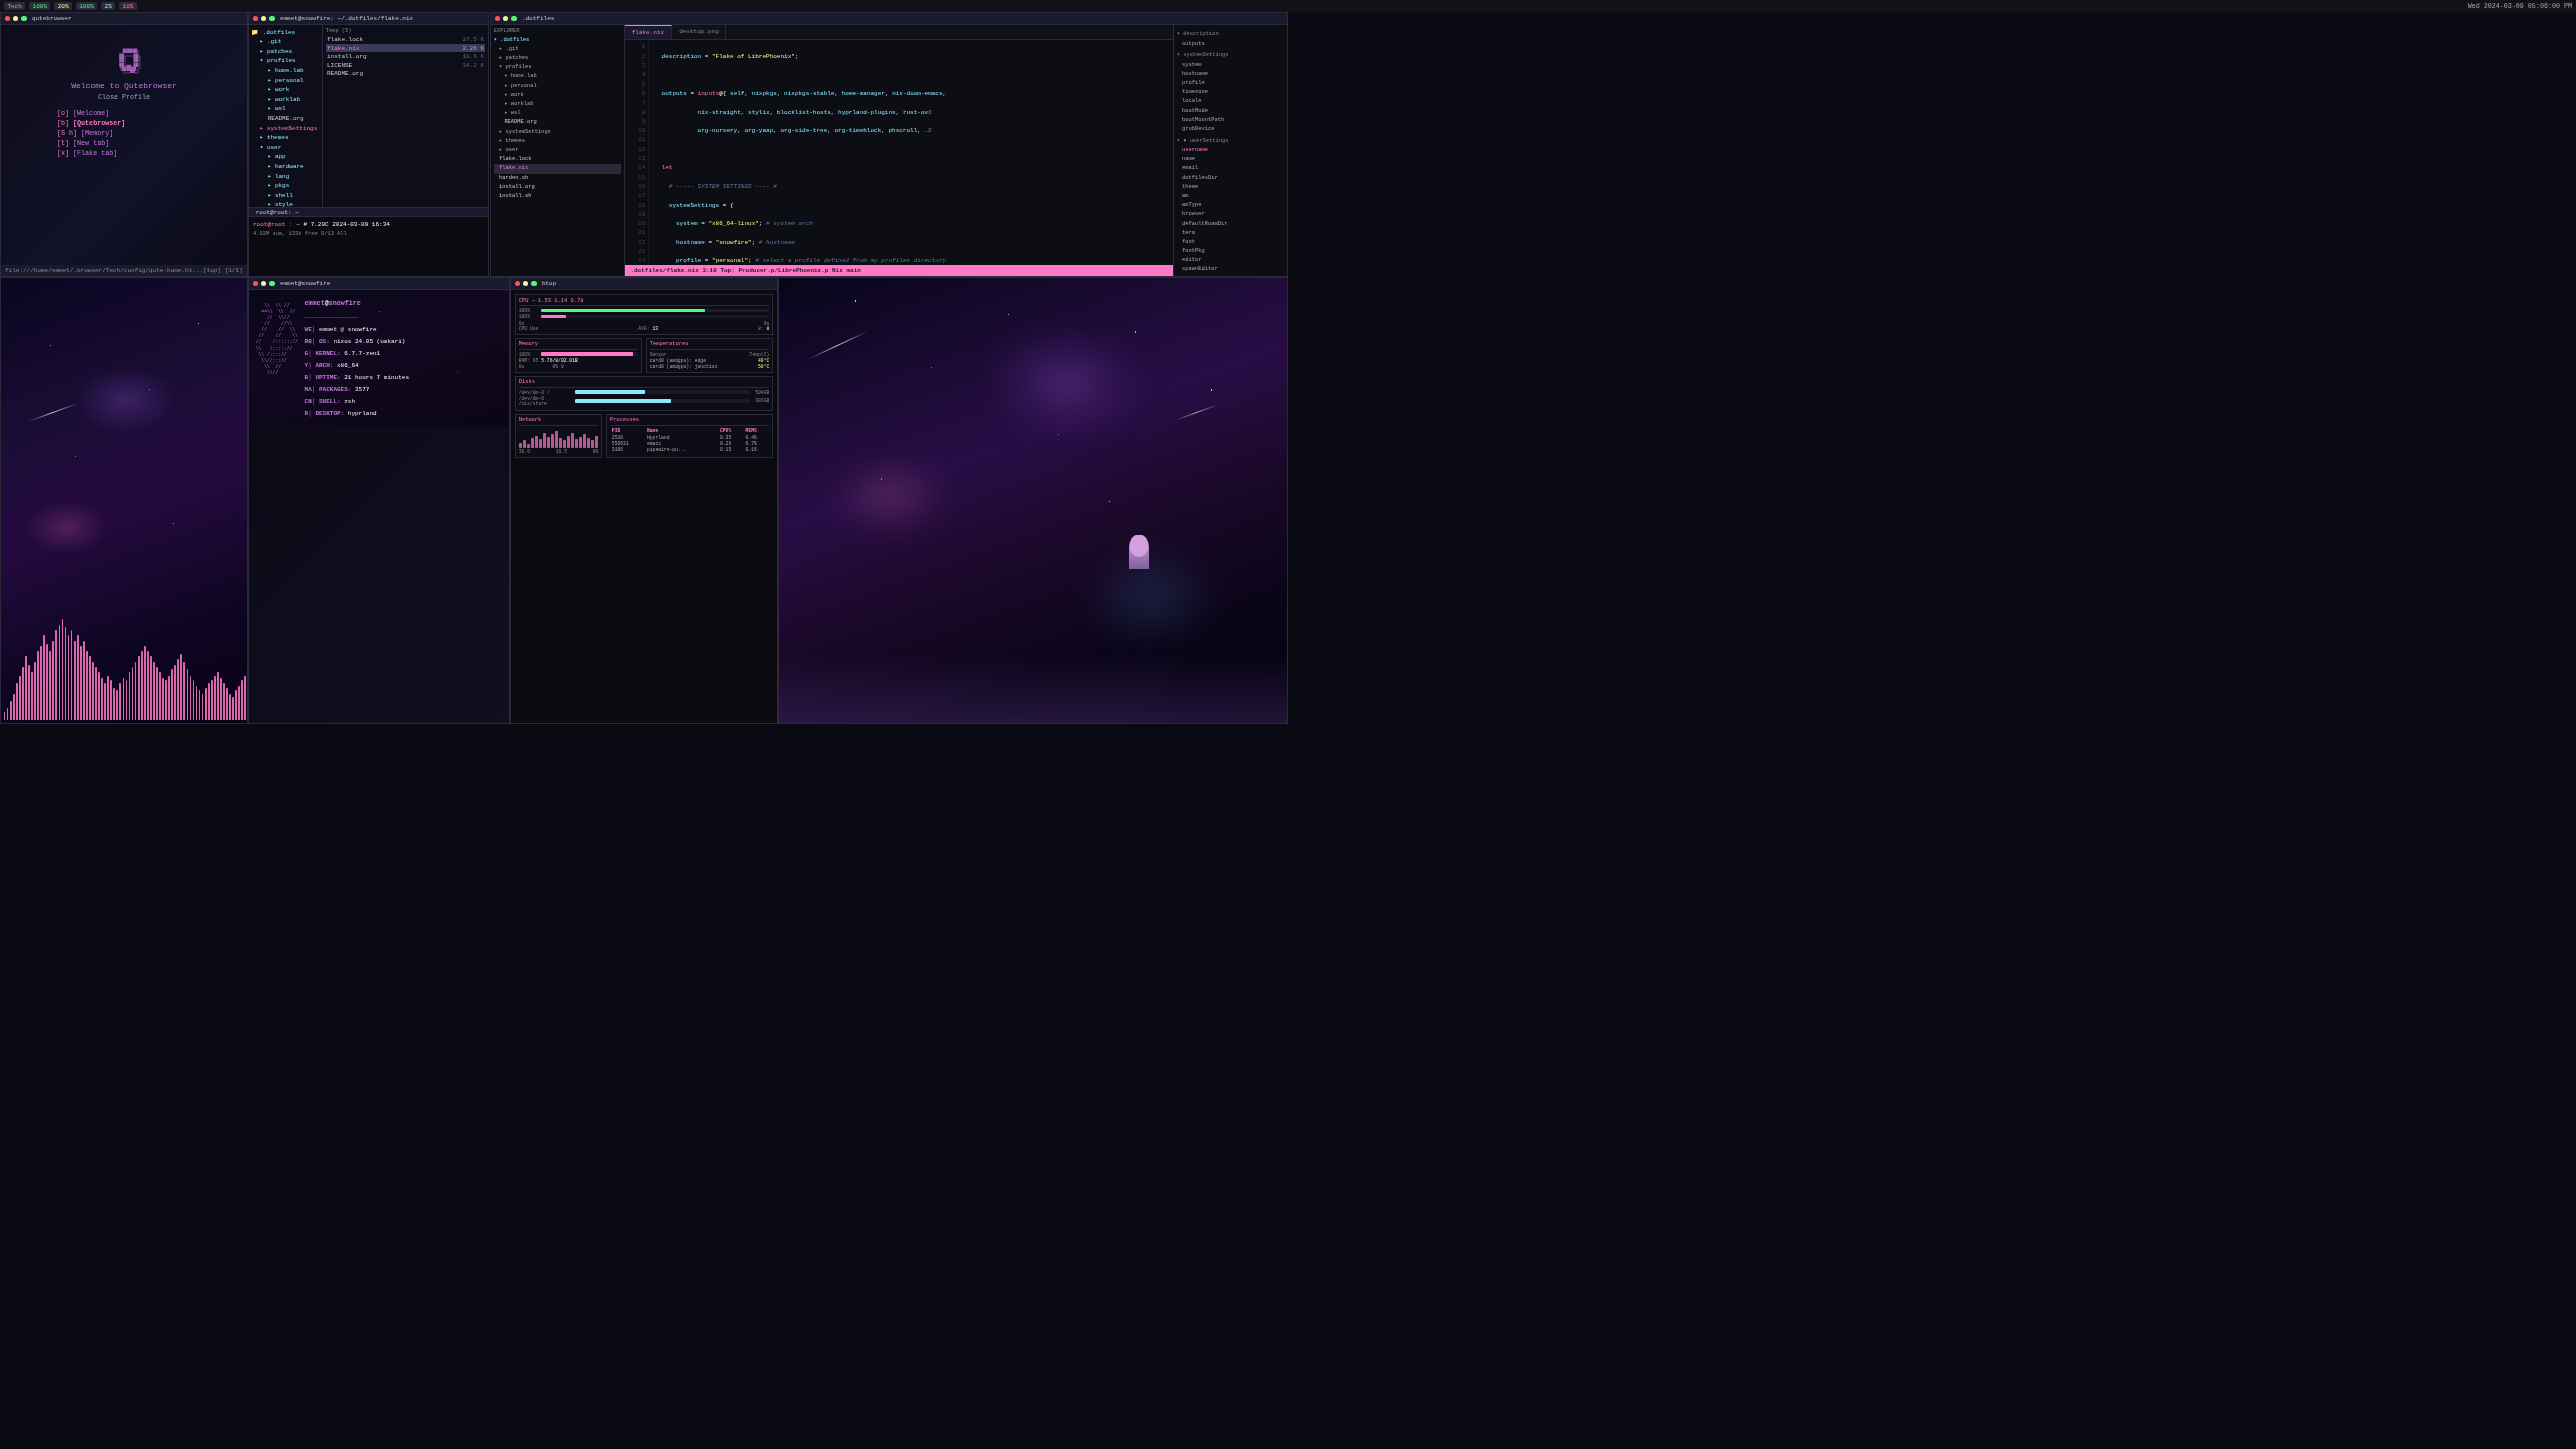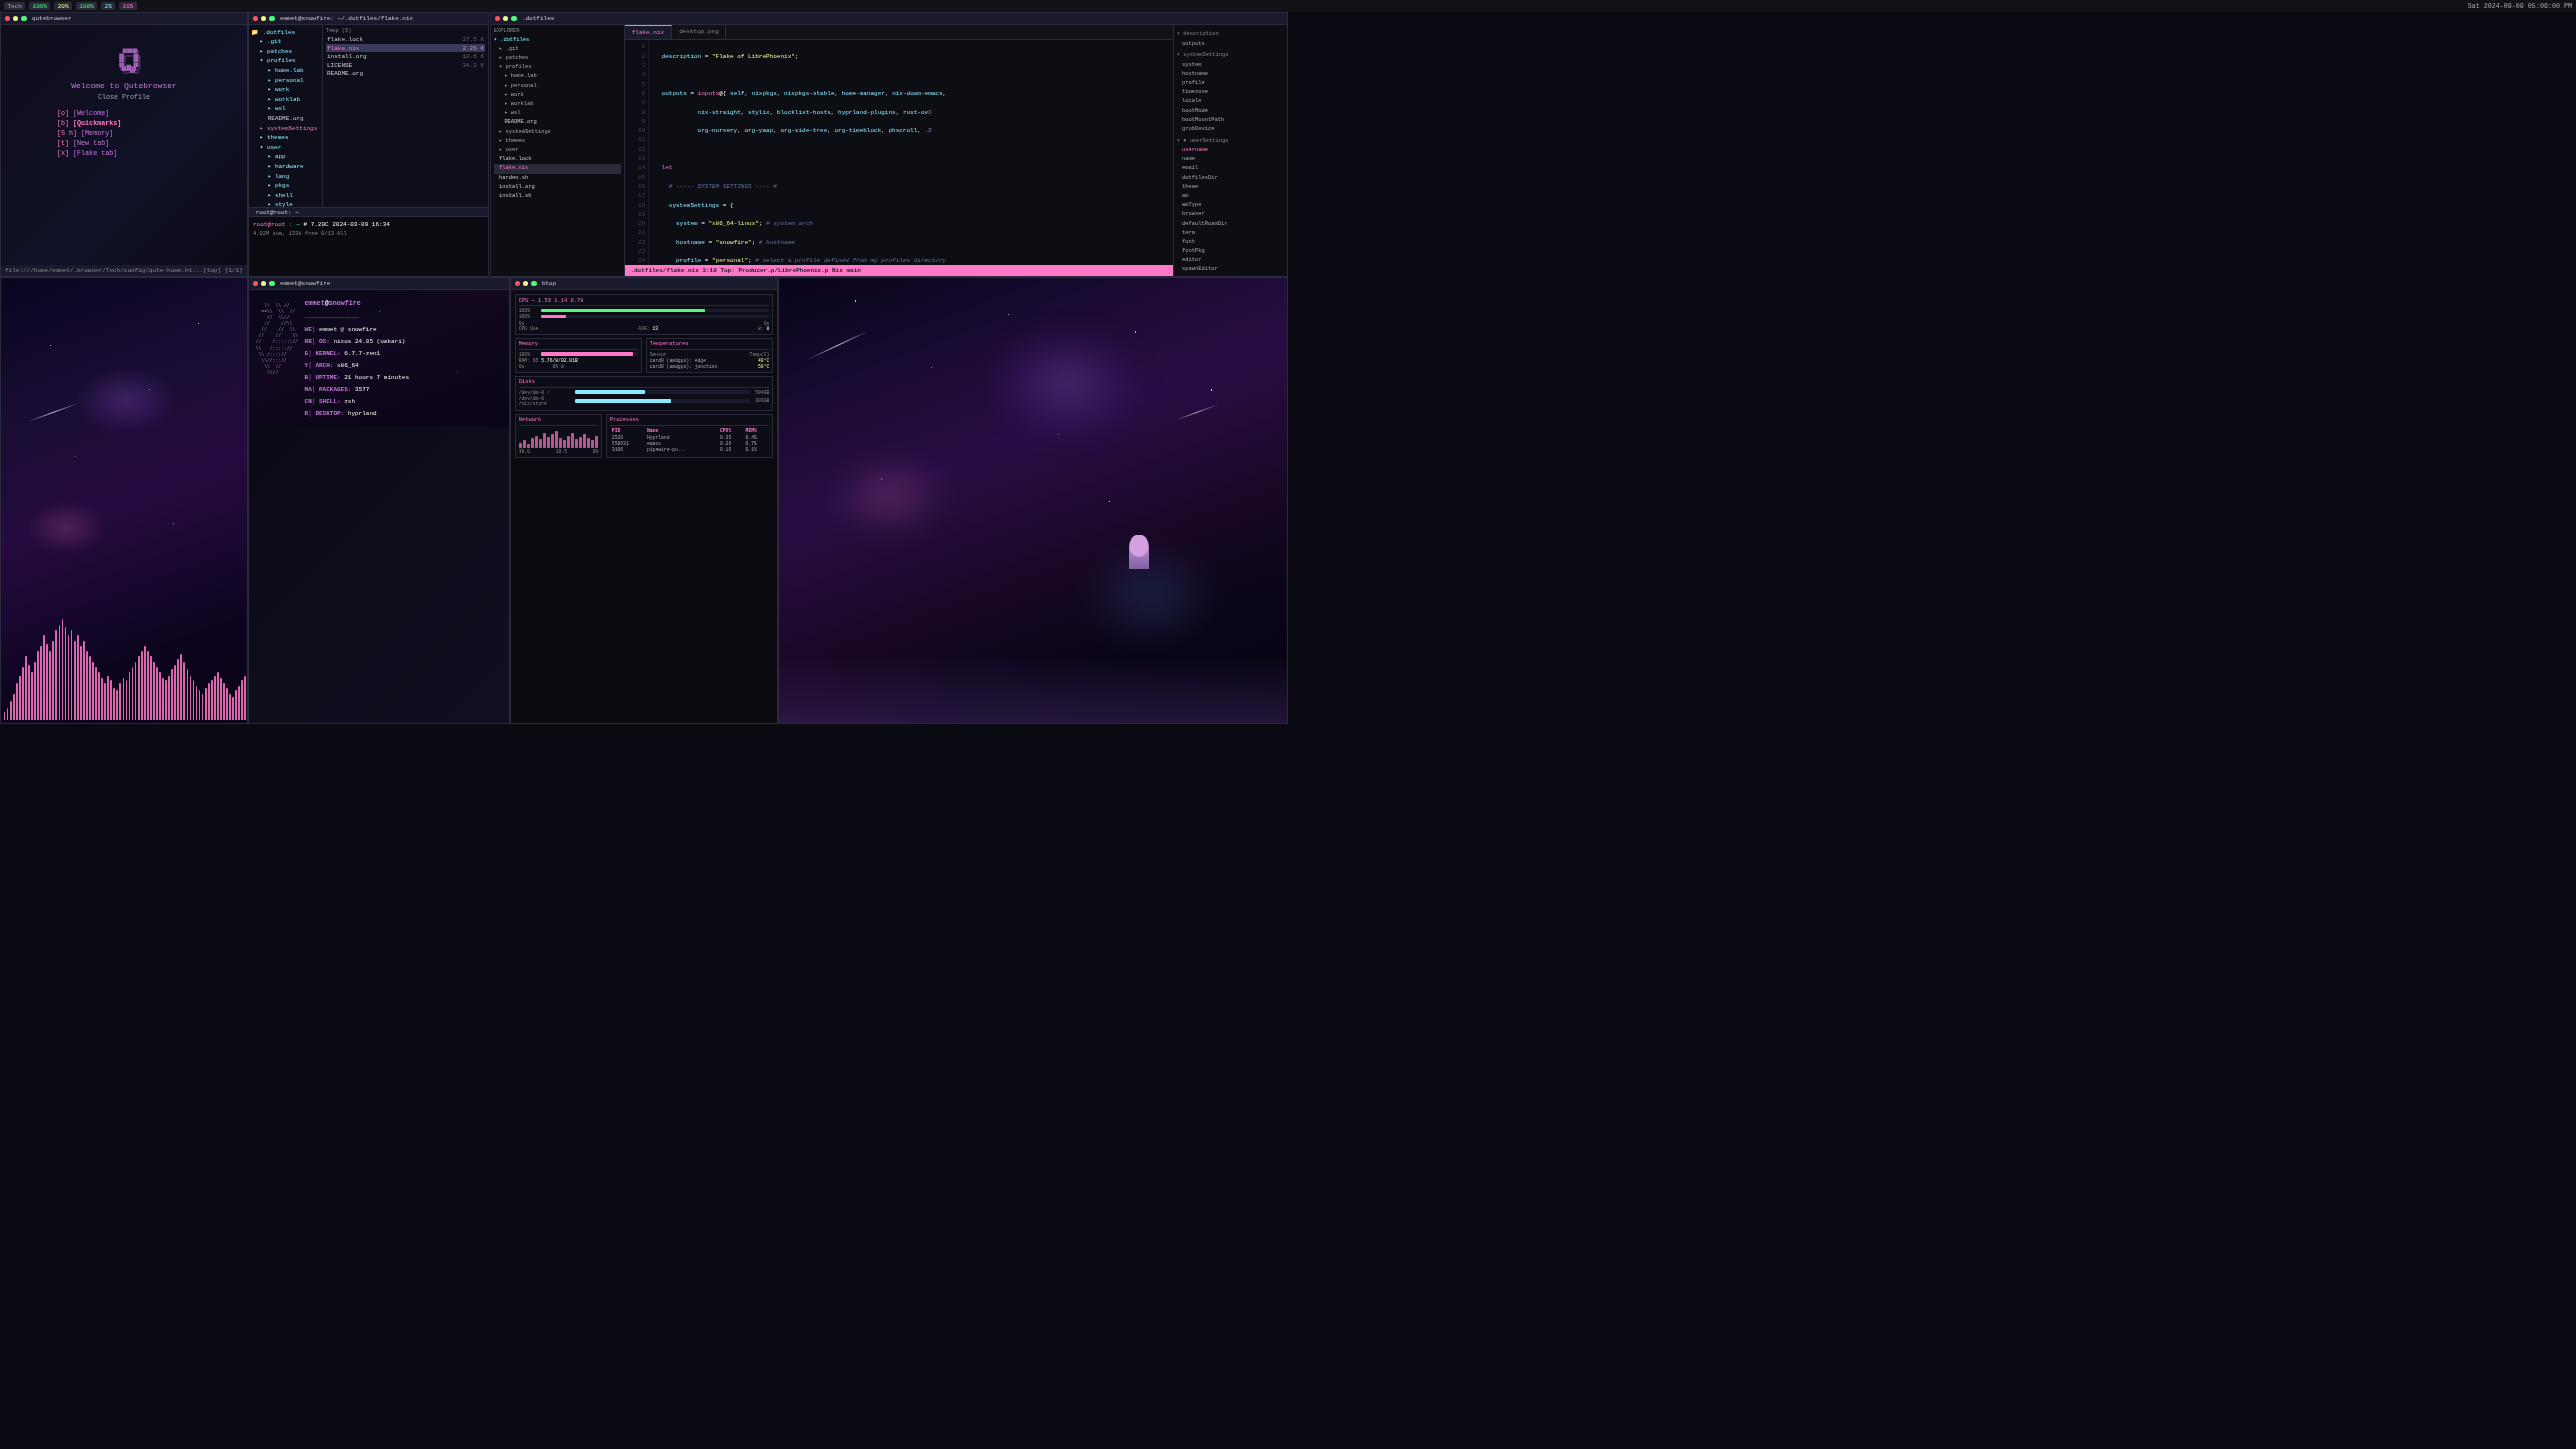--- a/index.html
+++ b/index.html
@@ -381,21 +381,21 @@
 <div class="top-bar">
   <div class="top-bar-left">
     <span class="tb-tag">Tech</span>
     <span class="tb-tag green">100%</span>
     <span class="tb-tag yellow">20%</span>
     <span class="tb-tag green">100%</span>
     <span class="tb-tag cyan">2S</span>
     <span class="tb-tag pink">10S</span>
   </div>
   <div class="top-bar-right">
-    <span>Sat 2024-09-09 05:06:00 PM</span>
+    <span>Wed 2024-03-09 05:06:00 PM</span>
   </div>
 </div>
 
 <div class="quadrant q-tl">
   <div class="win-bar">
     <span class="win-btn close"></span>
     <span class="win-btn min"></span>
     <span class="win-btn max"></span>
     <span class="win-title">qutebrowser</span>
   </div>
@@ -410,21 +410,21 @@
       ╚══▀▀═╝</div>
     <div class="qb-welcome">Welcome to Qutebrowser</div>
     <div class="qb-profile">Close Profile</div>
     <div class="qb-menu">
       <div class="qb-item">
         <span class="key">[o]</span>
         <span class="label"> [Welcome]</span>
       </div>
       <div class="qb-item">
         <span class="key" style="color:#ff79c6">[b]</span>
-        <span class="label active"> [Quickmarks]</span>
+        <span class="label active"> [Qutebrowser]</span>
       </div>
       <div class="qb-item">
         <span class="key">[S h]</span>
         <span class="label"> [Memory]</span>
       </div>
       <div class="qb-item">
         <span class="key">[t]</span>
         <span class="label"> [New tab]</span>
       </div>
       <div class="qb-item">

